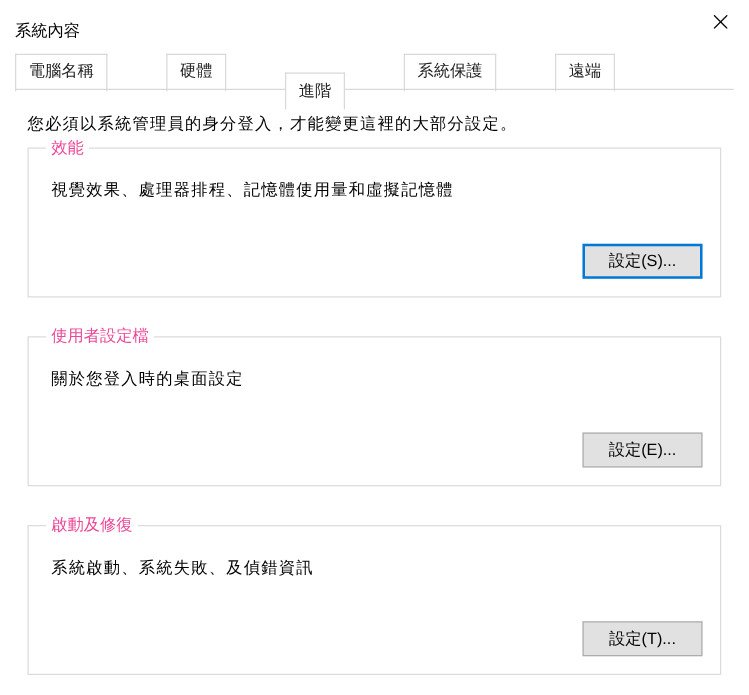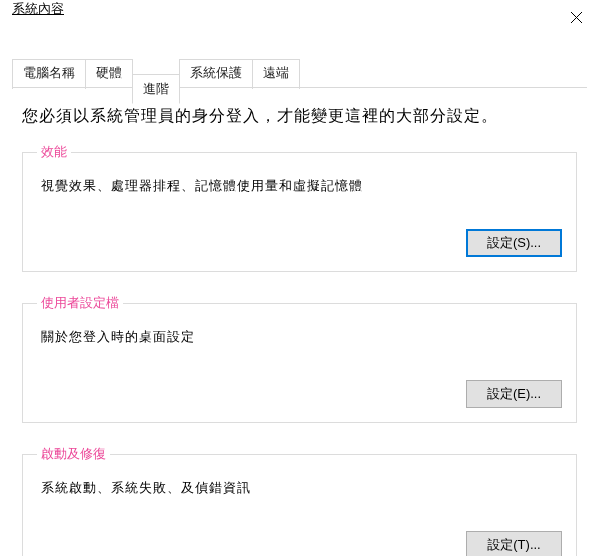--- a/index.html
+++ b/index.html
@@ -8,47 +8,47 @@
     width: 599px;
     height: 556px;
     background: #ffffff;
     font-family: "Microsoft JhengHei", "Segoe UI", sans-serif;
     font-size: 13px;
     color: #000;
     overflow: hidden;
   }
   .titlebar {
     display: flex;
-    align-items: flex-start;
+    align-items: flex-end;
     justify-content: space-between;
     height: 34px;
     padding-left: 12px;
-    text-decoration: underline;
   }
   .titlebar .title {
     font-size: 13px;
   }
   .close-btn {
     width: 46px;
     height: 34px;
     display: flex;
     align-items: center;
     justify-content: center;
     cursor: pointer;
   }
   .close-btn svg {
     width: 11px;
     height: 11px;
     stroke: #000;
     stroke-width: 1;
   }
   .tabs {
     display: flex;
-    margin: 24px 12px 0 12px;
+    margin: 8px 12px 0 12px;
     position: relative;
+    gap: 48px;
   }
   .tab {
     padding: 4px 10px 5px 10px;
     border: 1px solid #d9d9d9;
     border-bottom: none;
     background: #ffffff;
     font-size: 13px;
     position: relative;
     top: 1px;
     margin-right: -1px;
@@ -68,22 +68,22 @@
     left: 0;
     right: 0;
     bottom: 0;
     border-bottom: 1px solid #d9d9d9;
     z-index: 1;
   }
   .content {
     padding: 18px 22px 0 22px;
   }
   .intro {
-    margin-bottom: 16px;
-    font-size: 16px;
+    margin-bottom: 1px;
+    font-size: 13px;
     letter-spacing: 1px;
   }
   fieldset.group {
     border: 1px solid #dcdcdc;
     margin: 0 0 22px 0;
     padding: 12px 14px 14px 14px;
     position: relative;
   }
   fieldset.group legend {
     padding: 0 4px;

